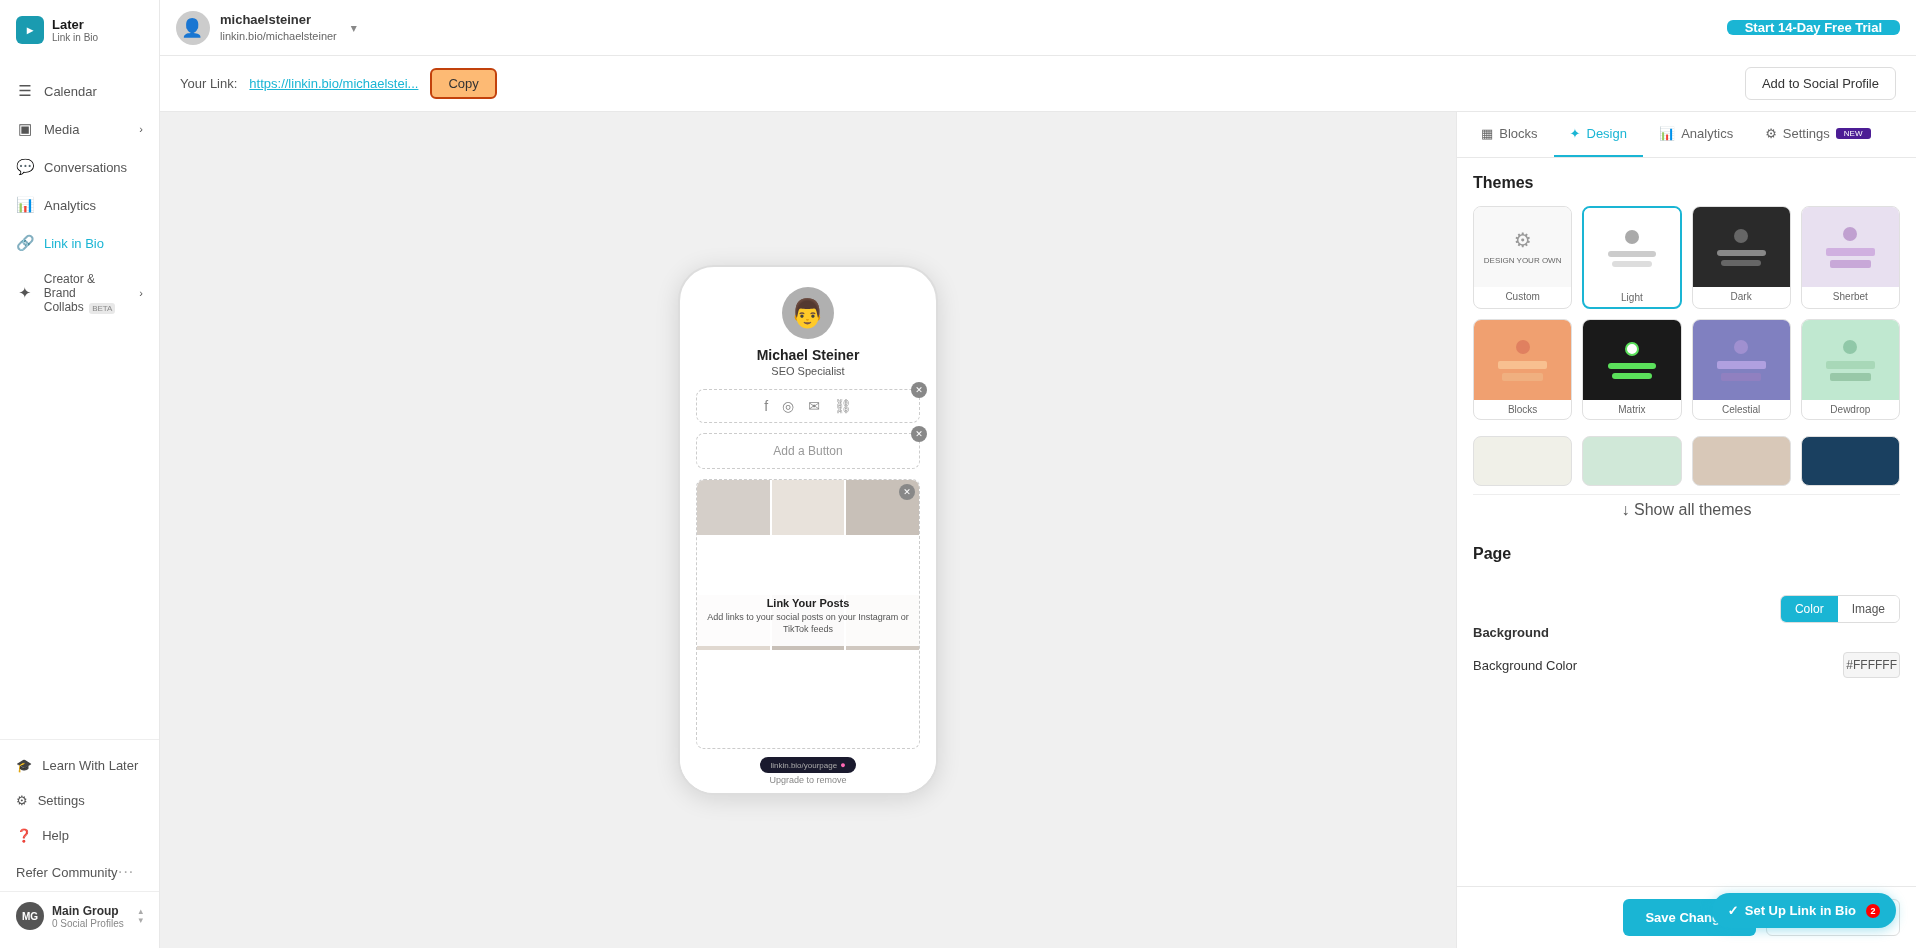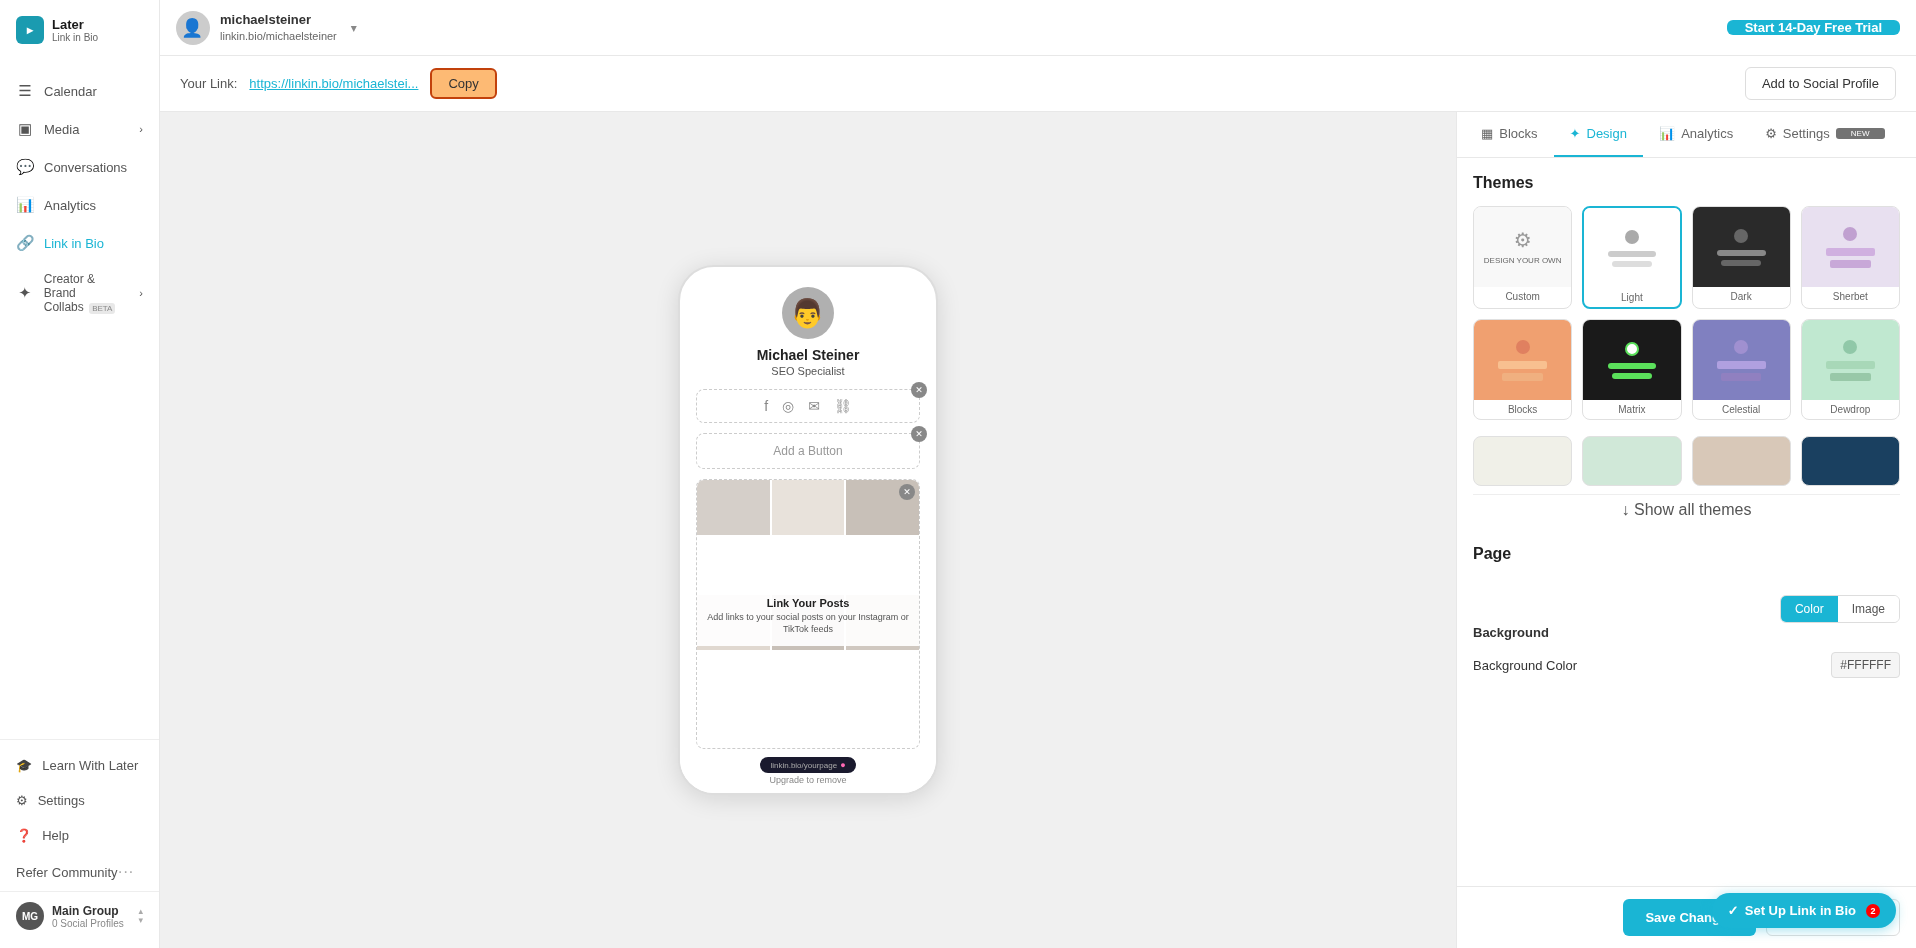--- a/index.html
+++ b/index.html
@@ -357,24 +357,24 @@
       display: flex;
       align-items: center;
       gap: 6px;
       white-space: nowrap;
     }
     .panel-tab.active {
       color: #1ab5d4;
       border-bottom: 2px solid #1ab5d4;
     }
     .panel-tab .new-badge {
-      background: #737373;
+      background: #4c1d95;
       color: white;
       font-size: 8px;
-      padding: 1px 15px;
+      padding: 1px 8px;
       border-radius: 3px;
     }
 
     
     .panel-content {
       flex: 1;
       overflow-y: auto;
       padding: 16px;
     }
 
@@ -498,21 +498,21 @@
     }
     .color-row {
       display: flex;
       align-items: center;
     }
     .color-label { font-size: 13px; color: #333; flex: 1; }
     .color-value {
       font-size: 12px;
       color: #555;
       background: #f5f5f5;
-      padding: 5px 8px;
+      padding: 5px 2px;
       border-radius: 4px;
       border: 1px solid #ddd;
     }
 
     
     .panel-footer {
       padding: 12px 16px;
       border-top: 1px solid #e8e8e8;
       display: flex;
       gap: 10px;

